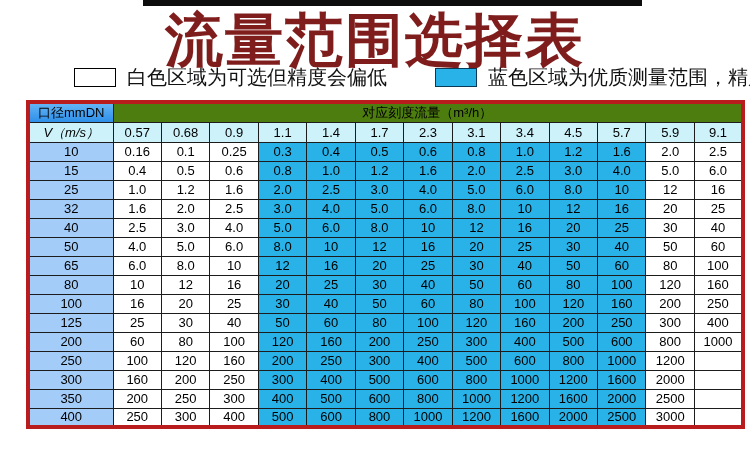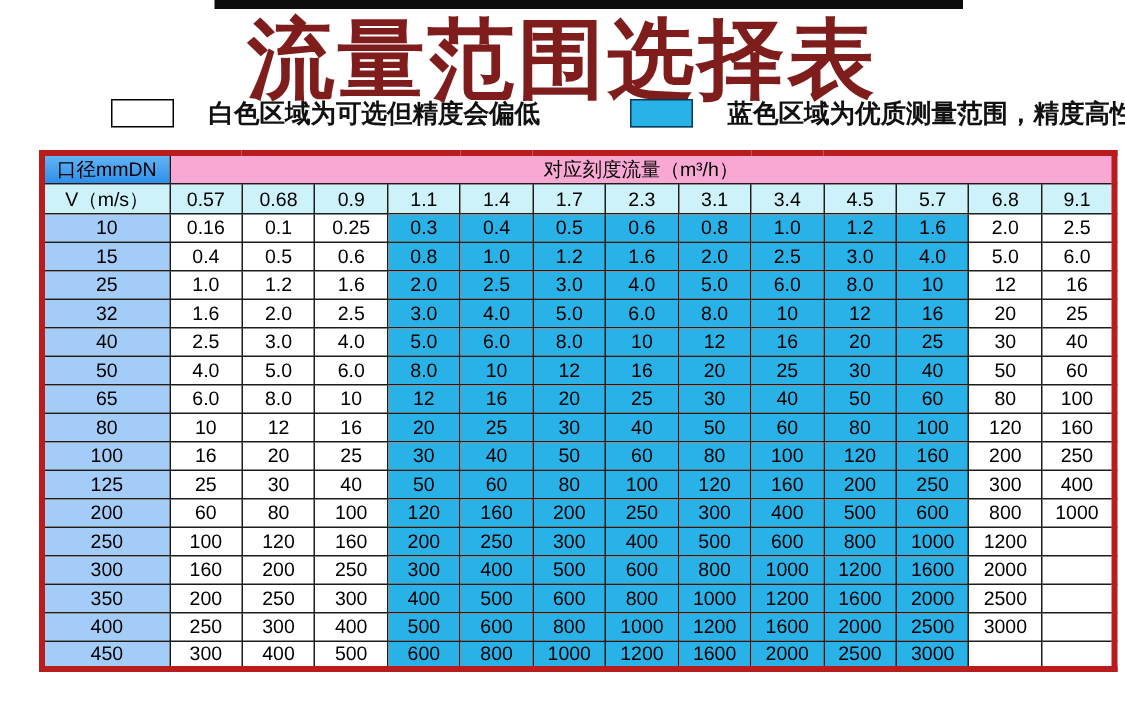--- a/index.html
+++ b/index.html
@@ -13,21 +13,21 @@
     background:#0d0d0d;
   }
   .title {
     position:absolute; top:5px; left:0; width:750px; margin:0;
     text-align:center; font-size:58px; font-weight:900; color:#7f1d1d;
     letter-spacing:2px; line-height:1.2;
   }
   .legend {
     position:absolute; top:64px; left:74px; width:660px;
     display:flex; align-items:center;
-    font-size:17px; font-weight:bold; color:#111;gap:12px;
+    font-size:20px; font-weight:normal; color:#111;
   }
   .swatch {
     display:inline-block; width:42px; height:19px; box-sizing:border-box;
     margin-right:11px; flex:0 0 auto;
   }
   .swatch-white { background:#ffffff; border:1px solid #000; }
   .swatch-blue  { background:var(--blue,#29b2e8); border:1px solid #083a55; }
   .legend-label { white-space:nowrap; }
   .gap { margin-right:48px; }
 
@@ -40,22 +40,22 @@
     border:1px solid #1c1c1c; text-align:center; vertical-align:middle;
     padding:0; font-size:13px; line-height:1; color:#000;
     white-space:nowrap; overflow:hidden; font-weight:normal;
   }
   tr.hrow  { height:20px; }
   tr.drow  { height:19px; }
   th.corner {
     background:linear-gradient(180deg,#63b4f5 0%,#2e8fe9 100%);
     color:#ffffff; font-weight:bold; font-size:12px;
   }
-  th.flowhead { background:#f9a8d4; font-weight:bold; font-size:13px; }
-  td.vlabel { background:var(--cyan,#cdf2fa); font-size:13px; }
+  th.flowhead { background:#4d7c0f; font-weight:bold; font-size:13px; }
+  td.vlabel { background:var(--cyan,#cdf2fa); font-size:13px;font-style:italic; }
   td.vcell  { background:var(--cyan,#cdf2fa); }
   td.vbold  { font-weight:bold; }
   td.dn     { background:var(--dncol,#a4ccf8); }
   td.blue   { background:var(--blue,#29b2e8); font-weight:bold; }
   td.white  { background:#ffffff; }
   td.xbold  { font-weight:bold; }
 </style>
 </head>
 <body>
 
@@ -85,21 +85,21 @@
         <td class="vcell">0.68</td>
         <td class="vcell">0.9</td>
         <td class="vcell vbold">1.1</td>
         <td class="vcell vbold">1.4</td>
         <td class="vcell vbold">1.7</td>
         <td class="vcell vbold">2.3</td>
         <td class="vcell vbold">3.1</td>
         <td class="vcell vbold">3.4</td>
         <td class="vcell vbold">4.5</td>
         <td class="vcell vbold">5.7</td>
-        <td class="vcell">6.8</td>
+        <td class="vcell">5.9</td>
         <td class="vcell">9.1</td>
       </tr>
   </thead>
   <tbody>
       <tr class="drow">
         <td class="dn">10</td>
         <td class="white">0.16</td>
         <td class="white">0.1</td>
         <td class="white">0.25</td>
         <td class="blue">0.3</td>
@@ -330,30 +330,14 @@
         <td class="blue">600</td>
         <td class="blue">800</td>
         <td class="blue">1000</td>
         <td class="blue">1200</td>
         <td class="blue">1600</td>
         <td class="blue">2000</td>
         <td class="blue">2500</td>
         <td class="white">3000</td>
         <td class="white"></td>
       </tr>
-      <tr class="drow">
-        <td class="dn">450</td>
-        <td class="white">300</td>
-        <td class="white">400</td>
-        <td class="white">500</td>
-        <td class="blue">600</td>
-        <td class="blue">800</td>
-        <td class="blue">1000</td>
-        <td class="blue">1200</td>
-        <td class="blue">1600</td>
-        <td class="blue">2000</td>
-        <td class="blue">2500</td>
-        <td class="blue">3000</td>
-        <td class="white"></td>
-        <td class="white"></td>
-      </tr>
     </tbody>
 </table>
 
 </body></html>

